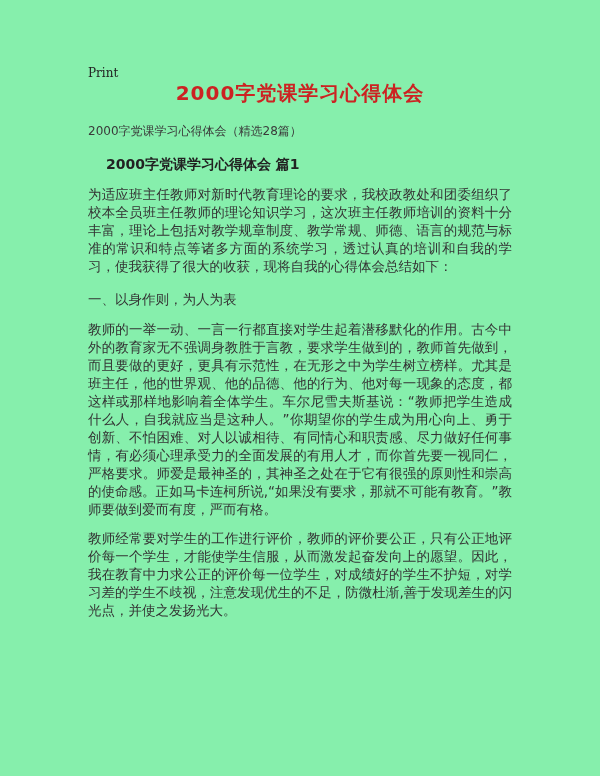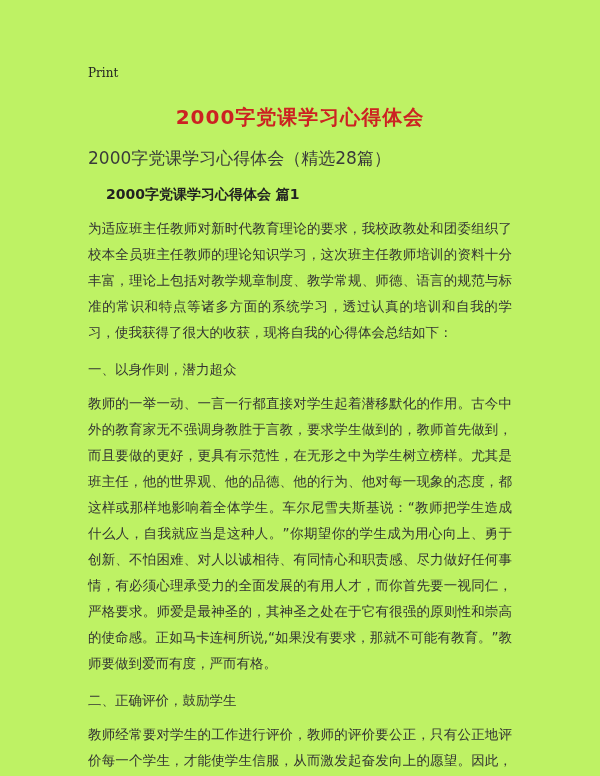--- a/index.html
+++ b/index.html
@@ -1,61 +1,61 @@
 <!DOCTYPE html>
 <html><head>
 <meta charset="utf-8">
 <style>
   html, body { margin: 0; padding: 0; background: #ffffff; }
   .page {
     position: relative;
     width: 600px;
     height: 776px;
-    background: #bef264;
+    background: #86efac;
     overflow: hidden;
     font-family: "DejaVu Sans", sans-serif;
     color: #333333;
     box-sizing: border-box;
   }
   .print-link {
     position: absolute;
     left: 88px;
     top: 66px;
     font-family: "DejaVu Serif", "Liberation Serif", serif;
     font-size: 12px;
     color: #222222;
     cursor: pointer;
   }
   .doc-title {
     margin: 0;
-    padding-top: 104px;
+    padding-top: 80px;
     text-align: center;
     font-size: 20px;
     font-weight: bold;
     color: #cc2222;
     letter-spacing: 1px;
   }
   .content {
     margin: 0 88px;
   }
   .subtitle {
     margin: 16px 0 16px 0;
-    font-size: 17px;
+    font-size: 12px;
     color: #3a3a3a;
   }
   .part-heading {
     margin: 15px 0 0 18px;
     font-size: 14px;
     font-weight: bold;
     color: #222222;
   }
   .body-para {
     margin: 11px 0 0 0;
     font-size: 13.5px;
-    line-height: 26px;
+    line-height: 18px;
     text-align: justify;
     color: #333333;
   }
   .section-heading {
     margin: 16px 0 0 0;
     font-size: 13.5px;
     font-weight: normal;
     color: #333333;
   }
 </style>
@@ -69,23 +69,22 @@
   <h1 class="doc-title">2000字党课学习心得体会</h1>
 
   <div class="content">
 
     <p class="subtitle">2000字党课学习心得体会（精选28篇）</p>
 
     <h2 class="part-heading">2000字党课学习心得体会 篇1</h2>
 
     <p class="body-para">为适应班主任教师对新时代教育理论的要求，我校政教处和团委组织了校本全员班主任教师的理论知识学习，这次班主任教师培训的资料十分丰富，理论上包括对教学规章制度、教学常规、师德、语言的规范与标准的常识和特点等诸多方面的系统学习，透过认真的培训和自我的学习，使我获得了很大的收获，现将自我的心得体会总结如下：</p>
 
-    <h3 class="section-heading">一、以身作则，潜力超众</h3>
+    <h3 class="section-heading">一、以身作则，为人为表</h3>
 
 
     <p class="body-para">教师的一举一动、一言一行都直接对学生起着潜移默化的作用。古今中外的教育家无不强调身教胜于言教，要求学生做到的，教师首先做到，而且要做的更好，更具有示范性，在无形之中为学生树立榜样。尤其是班主任，他的世界观、他的品德、他的行为、他对每一现象的态度，都这样或那样地影响着全体学生。车尔尼雪夫斯基说：“教师把学生造成什么人，自我就应当是这种人。”你期望你的学生成为用心向上、勇于创新、不怕困难、对人以诚相待、有同情心和职责感、尽力做好任何事情，有必须心理承受力的全面发展的有用人才，而你首先要一视同仁，严格要求。师爱是最神圣的，其神圣之处在于它有很强的原则性和崇高的使命感。正如马卡连柯所说,“如果没有要求，那就不可能有教育。”教师要做到爱而有度，严而有格。</p>
 
-    <h3 class="section-heading">二、正确评价，鼓励学生</h3>
 
     <p class="body-para">教师经常要对学生的工作进行评价，教师的评价要公正，只有公正地评价每一个学生，才能使学生信服，从而激发起奋发向上的愿望。因此，我在教育中力求公正的评价每一位学生，对成绩好的学生不护短，对学习差的学生不歧视，注意发现优生的不足，防微杜渐,善于发现差生的闪光点，并使之发扬光大。</p>
 
   </div>
 </div>
 
 </body></html>

